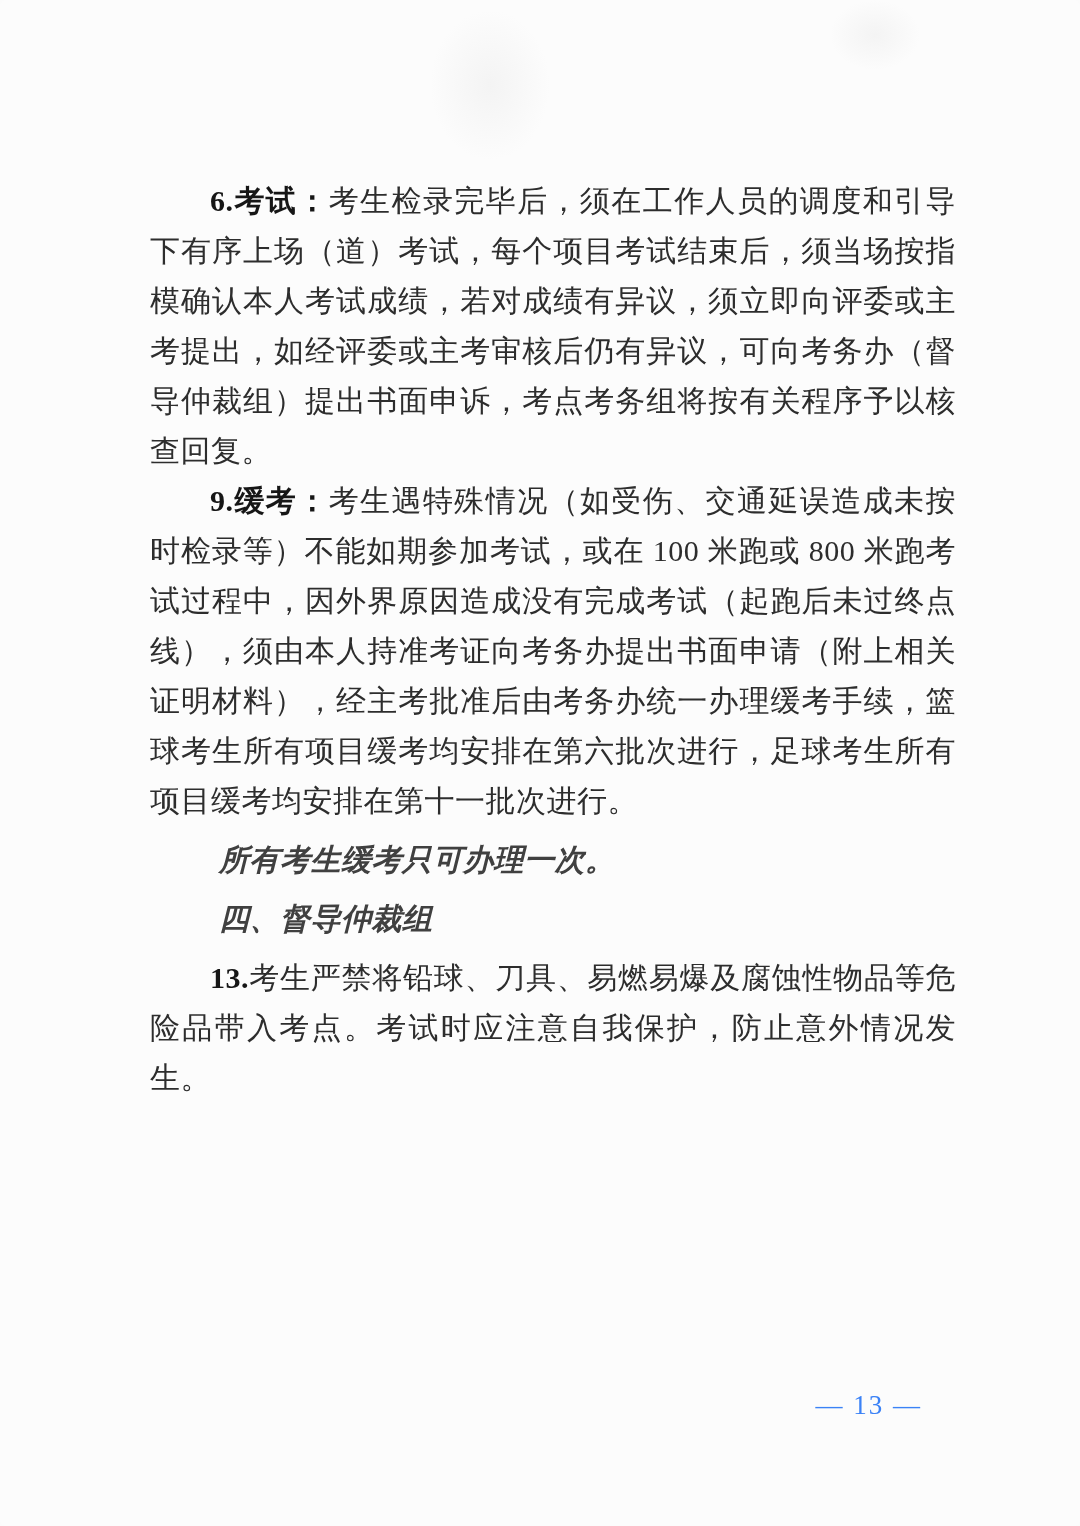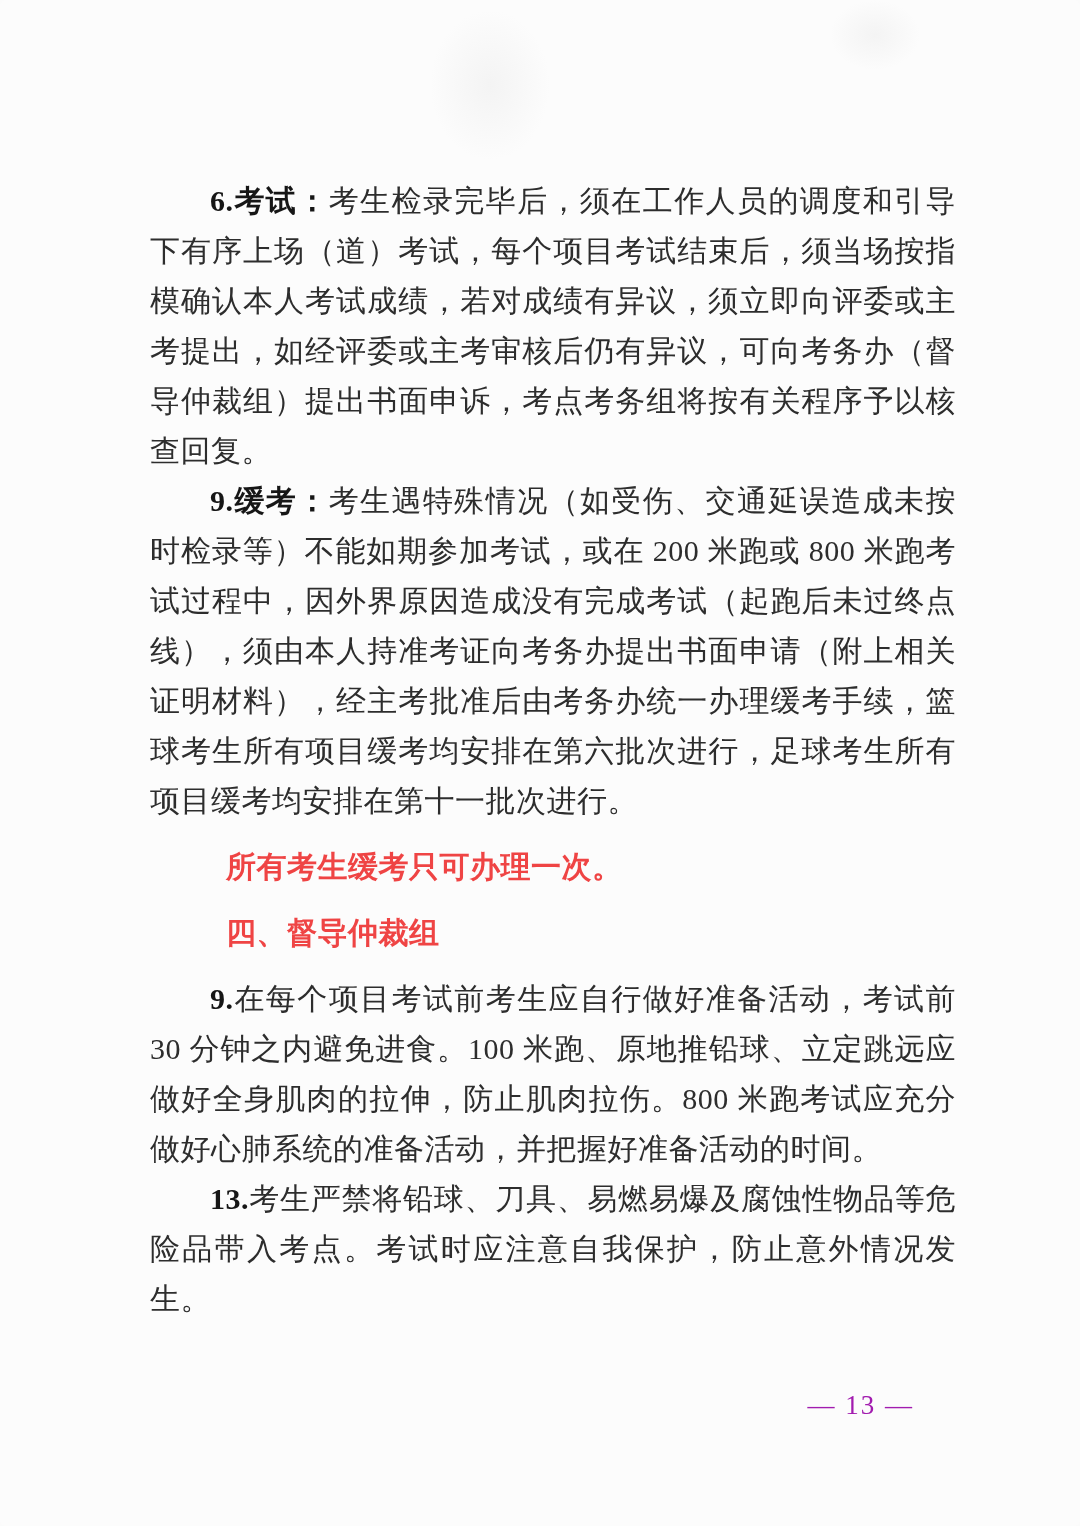--- a/index.html
+++ b/index.html
@@ -41,59 +41,59 @@
     text-justify: inter-ideograph;
     text-indent: 2em;
     letter-spacing: 0.5px;
     color: #2d2d2d;
   }
   .lead {
     font-weight: 700;
     color: #161616;
   }
   .bold-line {
-    margin: 16px;
+    margin: 9px;
     font-size: 30px;
     line-height: 50px;
     text-indent: 2em;
     font-weight: 700;
     letter-spacing: 0.5px;
-    color: #ef4444;
+    color: #404040;
     font-family: "Liberation Sans", "DejaVu Sans", sans-serif;
+    font-style: italic;
   }
   .footer {
     position: absolute;
-    right: 166px;
+    right: 158px;
     top: 1388px;
     font-size: 27px;
     line-height: 34px;
     letter-spacing: 2px;
-    color: #a21caf;
+    color: #3b82f6;
   }
 </style>
 </head>
 <body>
 
 <div class="page">
 
   <div class="artifact a1"></div>
   <div class="artifact a2"></div>
 
   <div class="content">
 
     <p class="para"><span class="lead">6.考试：</span><span>考生检录完毕后，须在工作人员的调度和引导下有序上场（道）考试，每个项目考试结束后，须当场按指模确认本人考试成绩，若对成绩有异议，须立即向评委或主考提出，如经评委或主考审核后仍有异议，可向考务办（督导仲裁组）提出书面申诉，考点考务组将按有关程序予以核查回复。</span></p>
 
-    <p class="para"><span class="lead">9.缓考：</span><span>考生遇特殊情况（如受伤、交通延误造成未按时检录等）不能如期参加考试，或在 200 米跑或 800 米跑考试过程中，因外界原因造成没有完成考试（起跑后未过终点线），须由本人持准考证向考务办提出书面申请（附上相关证明材料），经主考批准后由考务办统一办理缓考手续，篮球考生所有项目缓考均安排在第六批次进行，足球考生所有项目缓考均安排在第十一批次进行。</span></p>
+    <p class="para"><span class="lead">9.缓考：</span><span>考生遇特殊情况（如受伤、交通延误造成未按时检录等）不能如期参加考试，或在 100 米跑或 800 米跑考试过程中，因外界原因造成没有完成考试（起跑后未过终点线），须由本人持准考证向考务办提出书面申请（附上相关证明材料），经主考批准后由考务办统一办理缓考手续，篮球考生所有项目缓考均安排在第六批次进行，足球考生所有项目缓考均安排在第十一批次进行。</span></p>
 
     <p class="bold-line">所有考生缓考只可办理一次。</p>
 
     <p class="bold-line">四、督导仲裁组</p>
 
 
-    <p class="para"><span class="lead">9.</span><span>在每个项目考试前考生应自行做好准备活动，考试前 30 分钟之内避免进食。100 米跑、原地推铅球、立定跳远应做好全身肌肉的拉伸，防止肌肉拉伤。800 米跑考试应充分做好心肺系统的准备活动，并把握好准备活动的时间。</span></p>
 
     <p class="para"><span class="lead">13.</span><span>考生严禁将铅球、刀具、易燃易爆及腐蚀性物品等危险品带入考点。考试时应注意自我保护，防止意外情况发生。</span></p>
 
   </div>
 
   <div class="footer">— 13 —</div>
 
 </div>
 
 </body></html>

